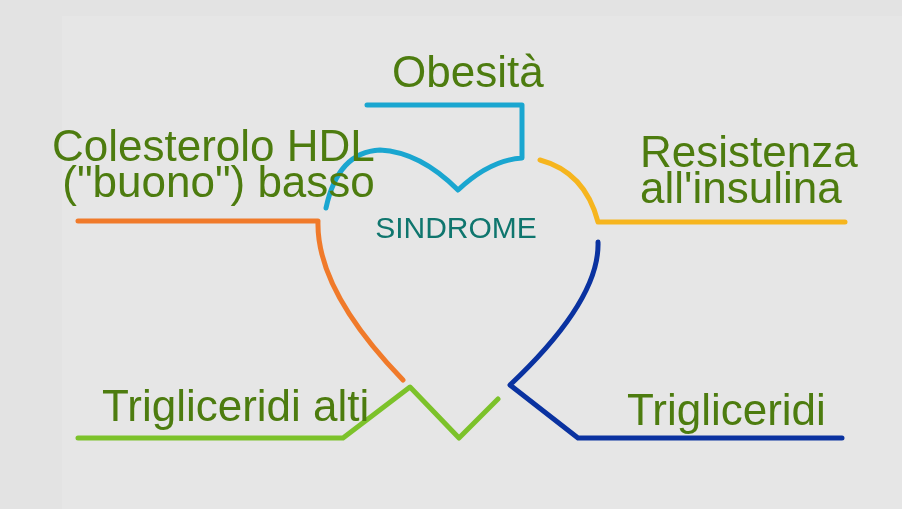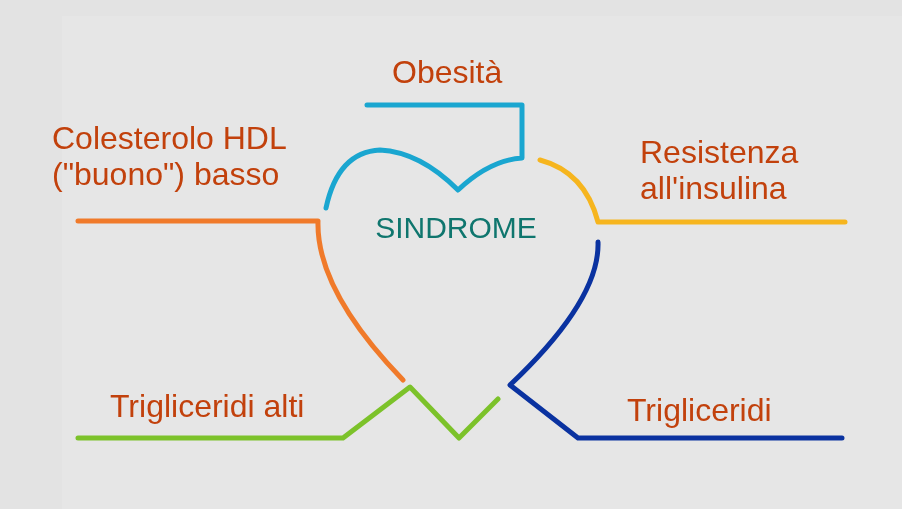--- a/index.html
+++ b/index.html
@@ -8,21 +8,21 @@
       background: #e3e3e3;
       font-family: "Liberation Sans", sans-serif;
       position: relative;
     }
     .bg-panel {
       position: absolute; left: 62px; top: 16px; width: 840px; height: 493px;
       background: #e6e6e6;
     }
     svg.lines { position: absolute; left: 0; top: 0; }
     .label {
-      position: absolute; color: #c2410c; font-size: 32px; line-height: 36px;
+      position: absolute; color: #4d7c0f; font-size: 44px; line-height: 36px;
       white-space: nowrap;
     }
     .center {
       position: absolute; color: #0f766e; font-size: 30px; line-height: 37px;
       text-align: center; width: 260px; left: 326px; top: 209px;
     }
   </style>
 </head>
 <body>
 
@@ -43,26 +43,26 @@
 
 <div class="label" style="left:392px; top:54px;">
   <span>Obesità</span>
 </div>
 
 <div class="label" style="left:640px; top:134px;">
   <div>Resistenza</div>
   <div>all'insulina</div>
 </div>
 
-<div class="label" style="left:52px; top:120px;">
+<div class="label" style="left:52px; top:128px;text-align:right;">
   <div>Colesterolo HDL</div>
   <div>("buono") basso</div>
 </div>
 
-<div class="label" style="left:102px; top:388px;margin-left:8px;">
+<div class="label" style="left:102px; top:388px;">
   <span>Trigliceridi alti</span>
 </div>
 
 <div class="label" style="left:627px; top:392px;">
   <span>Trigliceridi</span>
 </div>
 
 <div class="center">
   <div>SINDROME</div>
 </div>

